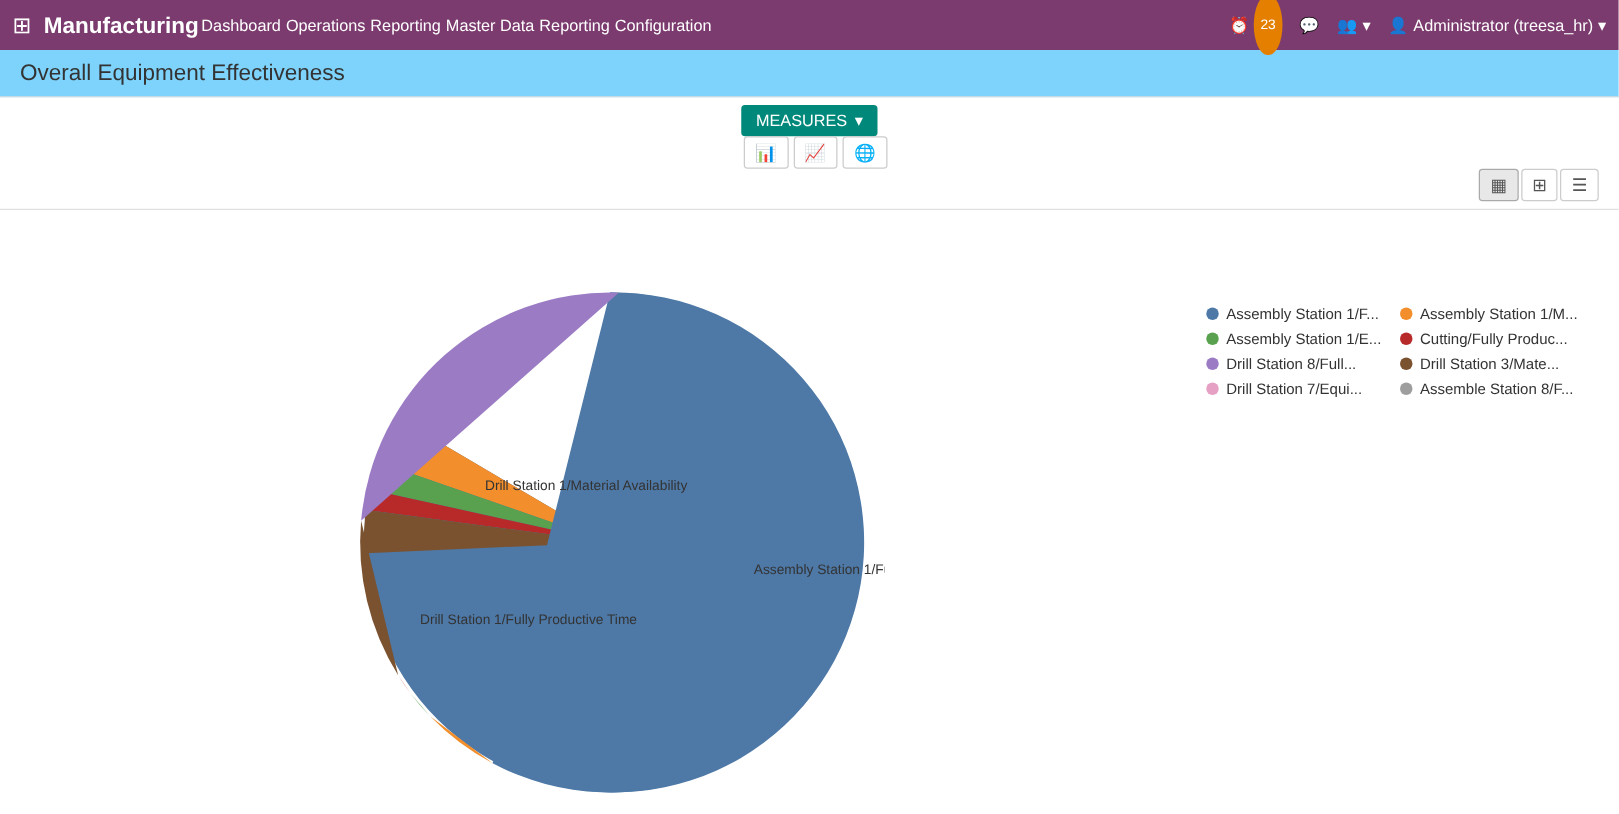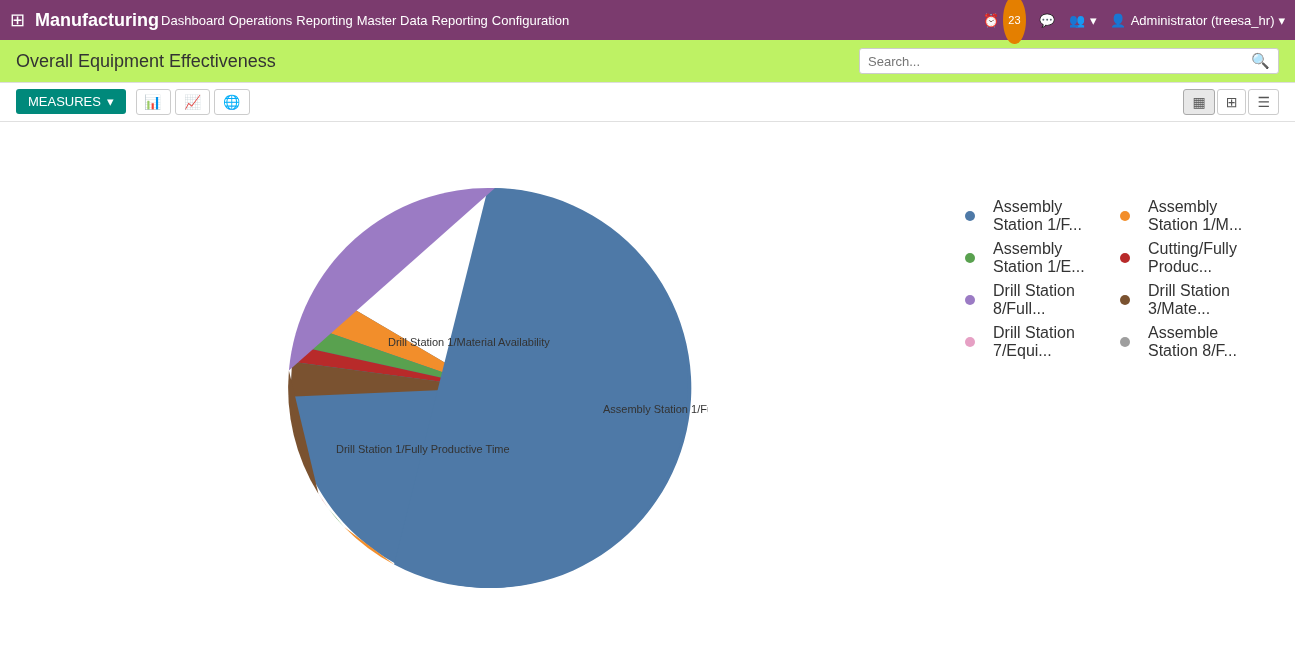--- a/index.html
+++ b/index.html
@@ -51,21 +51,21 @@
       font-size: 11px;
       color: #fff;
     }
 
     
     .subheader {
       display: flex;
       align-items: center;
       padding: 8px 16px;
       border-bottom: 1px solid #ddd;
-      background: #bef264;
+      background: #7dd3fc;
     }
     .page-title {
       font-size: 18px;
       font-weight: 500;
       color: #333;
       flex: 1;
     }
     .search-bar {
       display: flex;
       align-items: center;
@@ -84,24 +84,25 @@
     }
     .search-icon-btn {
       cursor: pointer;
       color: #666;
       font-size: 15px;
     }
 
     
     .toolbar {
       display: flex;
-      align-items: flex-start;
+      align-items: center;
       padding: 6px 16px;
       border-bottom: 1px solid #e0e0e0;
       background: #fff;
+      flex-direction: column;
     }
     .measures-btn {
       background: #00897B;
       color: #fff;
       border: none;
       border-radius: 3px;
       padding: 5px 12px;
       cursor: pointer;
       font-size: 13px;
       display: flex;
@@ -163,22 +164,22 @@
       gap: 6px;
     }
     .legend-grid {
       display: grid;
       grid-template-columns: 1fr 1fr;
       gap: 6px 10px;
     }
     .legend-item {
       display: flex;
       align-items: center;
-      gap: 18px;
-      font-size: 16px;
+      gap: 6px;
+      font-size: 12px;
     }
     .legend-dot {
       width: 10px;
       height: 10px;
       border-radius: 50%;
       flex-shrink: 0;
     }
     .legend-label {
       color: #333;
     }
@@ -219,24 +220,20 @@
     <span class="icon-btn">
       <span>👤</span>
       <span>Administrator (treesa_hr)</span>
       <span>▾</span>
     </span>
   </div>
 </div>
 
 <div class="subheader">
   <span class="page-title">Overall Equipment Effectiveness</span>
-  <div class="search-bar">
-    <input type="text" placeholder="Search..." style="">
-    <span class="search-icon-btn">🔍</span>
-  </div>
 </div>
 
 <div class="toolbar">
   <button class="measures-btn">
     <span>MEASURES</span>
     <span>▾</span>
   </button>
   <div class="toolbar-icons">
     <button class="toolbar-icon-btn">
       <span>📊</span>

